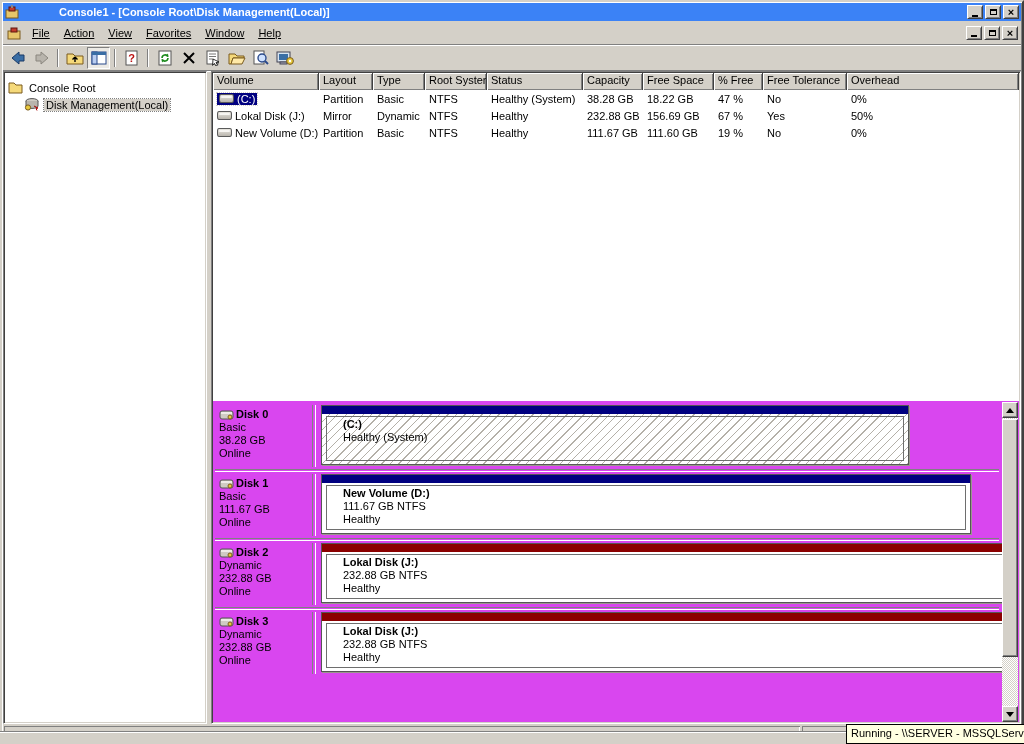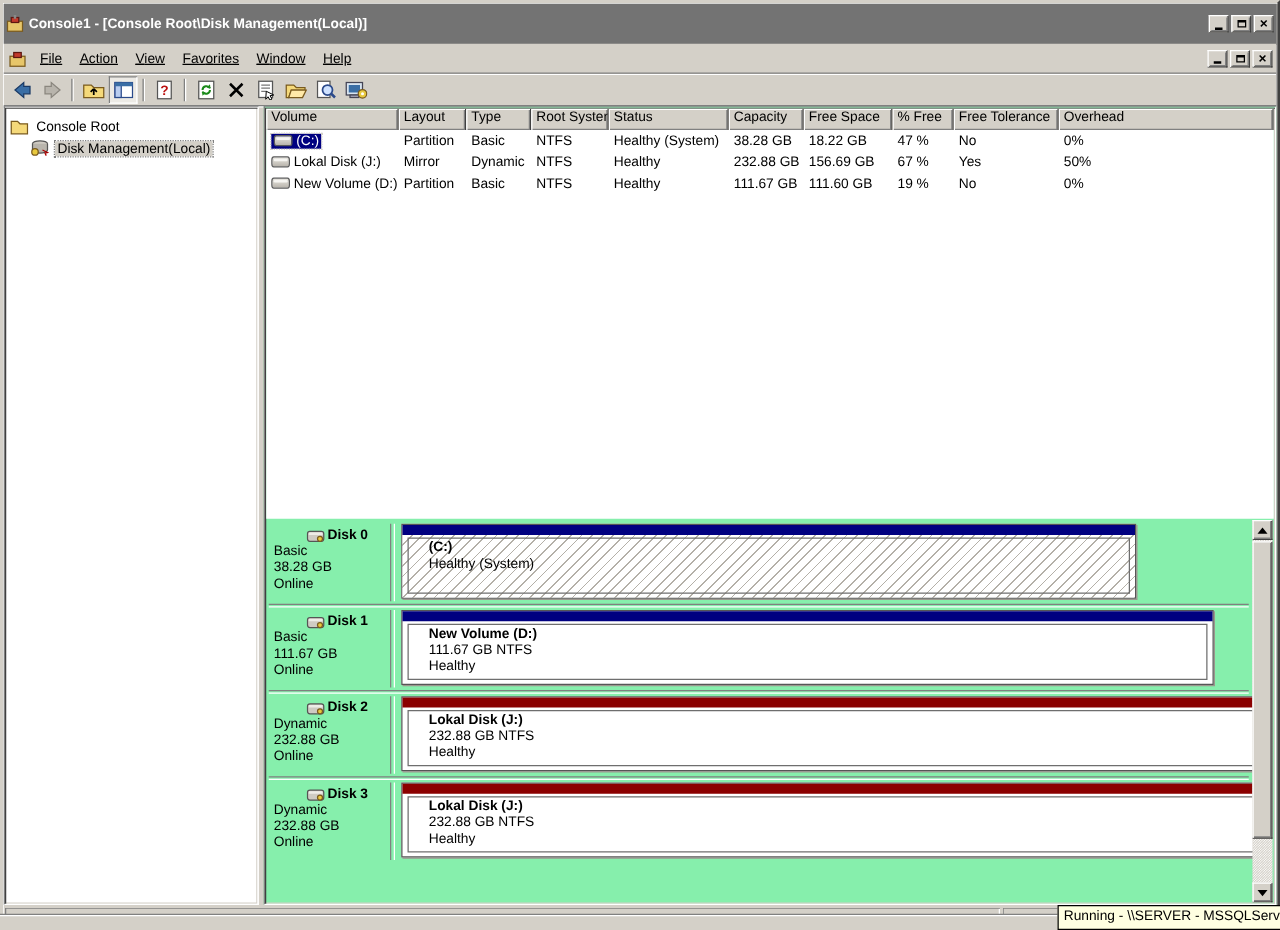--- a/index.html
+++ b/index.html
@@ -8,21 +8,21 @@
     font-family:"Liberation Sans","DejaVu Sans",sans-serif;
     font-size:11px; color:#000; background:#d4d0c8; position:relative;
   }
   .window {
     position:absolute; inset:0;
     border:2px solid; border-color:#d4d0c8 #404040 #404040 #d4d0c8;
     box-shadow: inset 1px 1px 0 #fff, inset -1px -1px 0 #808080;
     display:flex; flex-direction:column; background:#d4d0c8; padding:1px;
   }
   
-  .titlebar { height:32px; background:#737373; display:flex; align-items:center; padding:0 2px; flex:none; }
+  .titlebar { height:18px; background:#3b82f6; display:flex; align-items:center; padding:0 2px; flex:none;gap:36px; }
   .titlebar .ttext { color:#fff; font-weight:bold; flex:1; margin-left:4px; white-space:nowrap; overflow:hidden; }
   .winbtns { display:flex; gap:2px; }
   .wbtn { width:16px; height:14px; background:#d4d0c8; border:1px solid; border-color:#fff #404040 #404040 #fff;
     box-shadow: inset 1px 1px 0 #d4d0c8, inset -1px -1px 0 #808080;
     display:flex; align-items:center; justify-content:center; position:relative; }
   .glyph-min { width:6px; height:2px; background:#000; margin-top:7px; }
   .glyph-restore { width:7px; height:6px; border:1px solid #000; border-top:2px solid #000; background:#d4d0c8; }
   .glyph-close { font-weight:bold; font-size:11px; line-height:10px; }
   
   .menubar { height:24px; display:flex; align-items:center; padding:0 2px; flex:none;
@@ -39,35 +39,35 @@
   .content { flex:1; display:flex; min-height:0; }
   .treepane { width:204px; background:#fff; border:1px solid; border-color:#808080 #fff #fff #808080;
     box-shadow: inset 1px 1px 0 #404040, inset -1px -1px 0 #d4d0c8; padding:5px 4px; flex:none; }
   .treeitem { display:flex; align-items:flex-end; gap:4px; height:17px; white-space:nowrap; }
   .treeitem .lbl { padding:0 2px; }
   .treeitem.child { margin-left:16px; }
   .treeitem.selected .lbl { background:#d4d0c8; outline:1px dotted #808080; }
   .vsplit { width:4px; flex:none; }
   .rightpane { flex:1; display:flex; flex-direction:column; min-width:0;
     border:1px solid; border-color:#808080 #fff #fff #808080;
-    box-shadow: inset 1px 1px 0 #404040, inset -1px -1px 0 #d4d0c8; padding:1px; background:#86efac; }
+    box-shadow: inset 1px 1px 0 #404040, inset -1px -1px 0 #d4d0c8; padding:1px; background:#d946ef; }
   
   .listview { height:328px; background:#fff; overflow:hidden; flex:none; display:flex; flex-direction:column; }
   .lrow { display:grid; grid-template-columns:106px 54px 52px 62px 96px 60px 71px 49px 84px 1fr; }
   .lhead .hcell { background:#d4d0c8; height:17px; padding:1px 4px;
     box-shadow: inset 1px 1px 0 #fff, inset -1px -1px 0 #808080; border-right:1px solid #404040; white-space:nowrap; overflow:hidden; }
   .lcell { padding:2px 4px; height:17px; white-space:nowrap; overflow:hidden; display:flex; align-items:center; gap:3px; }
   .volsel { display:inline-flex; align-items:center; gap:3px; background:#000080; color:#fff; padding:0 2px; outline:1px dotted #d4d0c8; }
   .driveicon { width:15px; height:9px; background:linear-gradient(#e8e6e0,#b9b5ad); border:1px solid #5a5a5a; border-radius:2px/3px; flex:none; position:relative; }
   .driveicon:after { content:""; position:absolute; left:1px; right:1px; top:1px; height:2px; background:#f6f5f2; border-radius:2px; }
   
   .diskpane { flex:1; position:relative; padding:4px 20px 0 2px; overflow:hidden; }
   .strip { display:flex; height:62px; }
   .cap { width:96px; flex:none; padding:3px 2px 0 4px; line-height:13px; }
-  .cap .capname { font-weight:bold; display:flex; align-items:flex-end; gap:1px;margin-left:26px; }
+  .cap .capname { font-weight:bold; display:flex; align-items:flex-end; gap:1px; }
   .vline { width:4px; flex:none; border-left:1px solid #808080; border-right:1px solid #fff; margin-left:1px; }
   .barzone { flex:1; padding-left:5px; min-width:0; }
   .bar { height:60px; border:1px solid #565656; background:#fff; display:flex; flex-direction:column; box-shadow:1px 1px 0 #9b978e; }
   .stripe { height:8px; flex:none; }
   .barbody { flex:1; position:relative; }
   .hatched .barbody { background:repeating-linear-gradient(135deg,#fff 0 5px,#b4b0a8 5px 6px); }
   .volbox { position:absolute; left:4px; right:4px; top:2px; bottom:3px; border:1px solid #6e6e6e; padding:1px 0 0 16px; line-height:13px; background:transparent; }
   .volbox .vname { font-weight:bold; }
   .sdiv { height:3px; border-top:1px solid #808080; border-bottom:1px solid #fff; margin:2px 0; }
   

